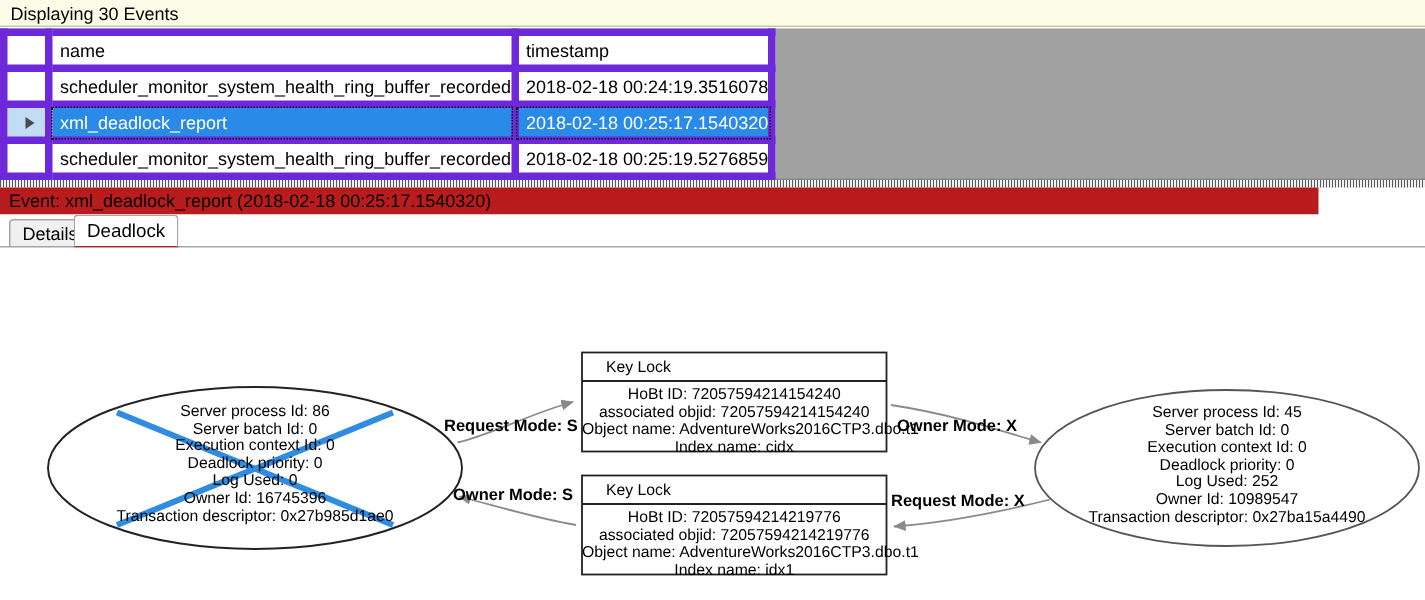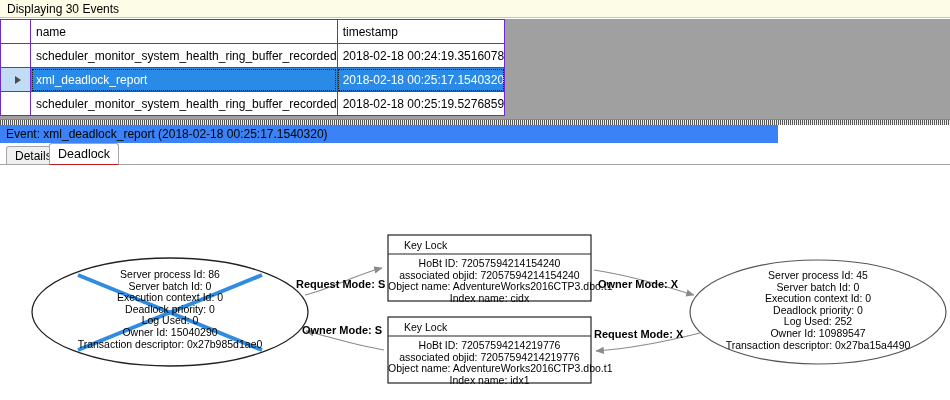--- a/index.html
+++ b/index.html
@@ -24,21 +24,21 @@
   .grid{
     position:absolute;left:0;top:19px;width:950px;height:101px;
     background:#a0a0a0;box-sizing:border-box;
     border-bottom:1px solid #828790;
   }
   .grid-table{
     position:absolute;left:0;top:0;border-collapse:collapse;
     background:#fff;table-layout:fixed;
   }
   .grid-table td,.grid-table th{
-    border:1px solid #6d28d9;
+    border:5px solid #6d28d9;
     height:24px;box-sizing:border-box;
     font-weight:normal;font-size:12px;
     padding:0 0 0 5px;text-align:left;white-space:nowrap;
     overflow:hidden;vertical-align:middle;
   }
   .col-sel{width:30px;padding:0;}
   .col-name{width:277px;}
   .col-ts{width:137px;}
   thead th{background:#fff;border-bottom:1px solid #b5b5b5;color:#000;}
   tr.selected td{background:#2a8ae8;color:#fff;}
@@ -55,21 +55,21 @@
 
   
   .hatch{
     position:absolute;left:0;width:950px;height:5px;
     background-image:repeating-linear-gradient(90deg,#555 0 1px,transparent 1px 2px);
     background-color:#f0f0f0;
   }
 
   
   .event-bar{
-    position:absolute;left:0;top:125px;width:778px;height:18px;background:#3b82f6;
+    position:absolute;left:0;top:125px;width:879px;height:18px;background:#b91c1c;
   }
   .event-bar .txt{position:absolute;left:6px;top:2px;font-size:12px;white-space:nowrap;}
 
   
   .tabs{
     position:absolute;left:0;top:143px;width:950px;height:22px;background:#fff;
   }
   .tab{
     position:absolute;bottom:0;height:19px;line-height:19px;
     padding:0 8px;font-size:12px;box-sizing:border-box;
@@ -184,21 +184,21 @@
 
       <path d="M700,168 C660,178 625,184 596,186" fill="none" stroke="#8a8a8a" stroke-width="1.2" marker-end="url(#ah)"></path>
     </svg>
 
     <div class="proc-text" style="left:40px;top:104px;width:260px;">
       <div>Server process Id: 86</div>
       <div>Server batch Id: 0</div>
       <div>Execution context Id: 0</div>
       <div>Deadlock priority: 0</div>
       <div>Log Used: 0</div>
-      <div>Owner Id: 15040290</div>
+      <div>Owner Id: 16745396</div>
       <div>Transaction descriptor: 0x27b985d1ae0</div>
     </div>
 
     <div class="proc-text" style="left:690px;top:105px;width:256px;">
       <div>Server process Id: 45</div>
       <div>Server batch Id: 0</div>
       <div>Execution context Id: 0</div>
       <div>Deadlock priority: 0</div>
       <div>Log Used: 252</div>
       <div>Owner Id: 10989547</div>

